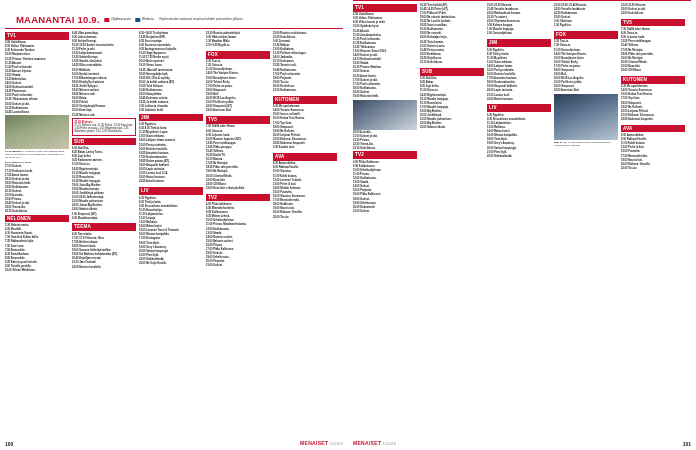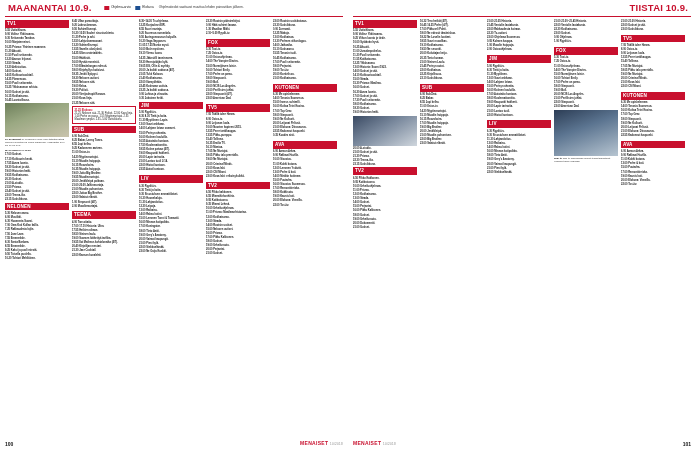--- a/index.html
+++ b/index.html
@@ -15,21 +15,22 @@
   }
   .page { position:relative; width:696px; height:450px; display:flex; }
   .half { position:relative; width:348px; height:450px; padding:0; }
   .half.left { border-right:0; }
 
   
   .hdr {
     position:relative;
     height:16px;
     display:flex; align-items:center;
-    padding:0 8px;
+    padding:0 16px;
+    margin-top:12px;
   }
   .hdr-title {
     font-size:9.5px; font-weight:bold; letter-spacing:.2px;
     color:#c8102e;
   }
   .hdr.right { justify-content:flex-end; }
   .hdr-legend {
     position:absolute; left:50%; transform:translateX(-50%);
     display:flex; align-items:center; gap:5px;
     font-size:3.2px; color:#222;
@@ -381,23 +382,20 @@
     <div class="foot">
       <div class="pg">100</div>
       <div class="brand">
         <span>MENAISET</span>
         <small>10/2018</small>
       </div>
     </div>
   </div>
 
   <div class="half right">
-    <div class="hdr right">
-      <div class="hdr-title">TIISTAI 10.9.</div>
-    </div>
     <div class="hr-red"></div>
     <div class="cols" id="right-cols">
         <div class="col">
           <div class="chan">TV1</div>
           <div class="prog"><span class="time">5.55</span><span class="ttl"> Uutisikkuna.</span></div>
           <div class="prog"><span class="time">9.00</span><span class="ttl"> Valitse Ykkösaamu.</span></div>
           <div class="prog"><span class="time">9.25</span><span class="ttl"> Viikon luonto ja tiede.</span></div>
           <div class="prog"><span class="time">10.00</span><span class="ttl"> Syötävän hyvä.</span></div>
           <div class="prog"><span class="time">10.25</span><span class="ttl"> Akuutti.</span></div>
           <div class="prog"><span class="time">11.00</span><span class="ttl"> Jumalanpalvelus.</span></div>

